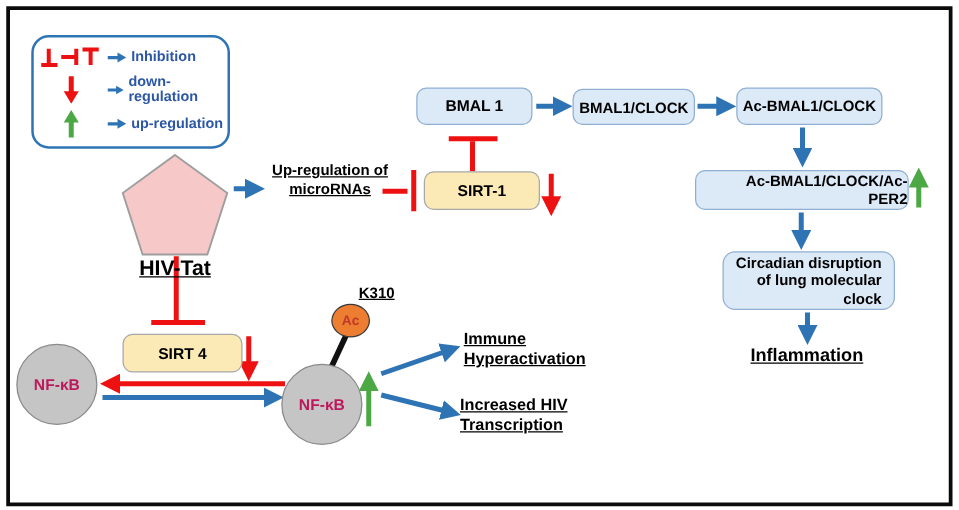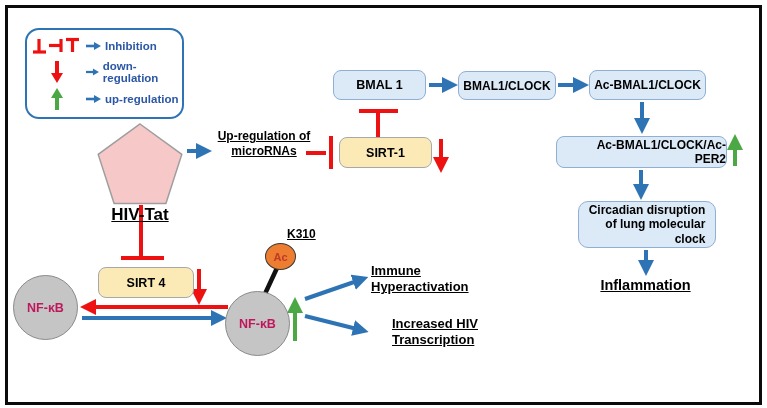--- a/index.html
+++ b/index.html
@@ -145,15 +145,15 @@
 
   <div class="circle" style="left:225px;top:291px;width:65px;height:65px;font-size:12.5px;">NF-κB</div>
 
   <div class="circle" style="left:265px;top:243px;width:31px;height:27px;background:#ED7D31;border:1.5px solid #3a3a3a;font-size:11px;color:#C0392B;">Ac</div>
 
   <div class="lbl" style="left:287px;top:227px;font-size:12px;">K310</div>
 
   <div class="lbl" style="left:371px;top:263px;font-size:13px;line-height:1.25;">Immune
 Hyperactivation</div>
 
-  <div class="lbl" style="left:392px;top:316px;font-size:13px;line-height:1.25;">Increased HIV
+  <div class="lbl" style="left:368px;top:316px;font-size:13px;line-height:1.25;">Increased HIV
 Transcription</div>
 </div>
 
 </body></html>

